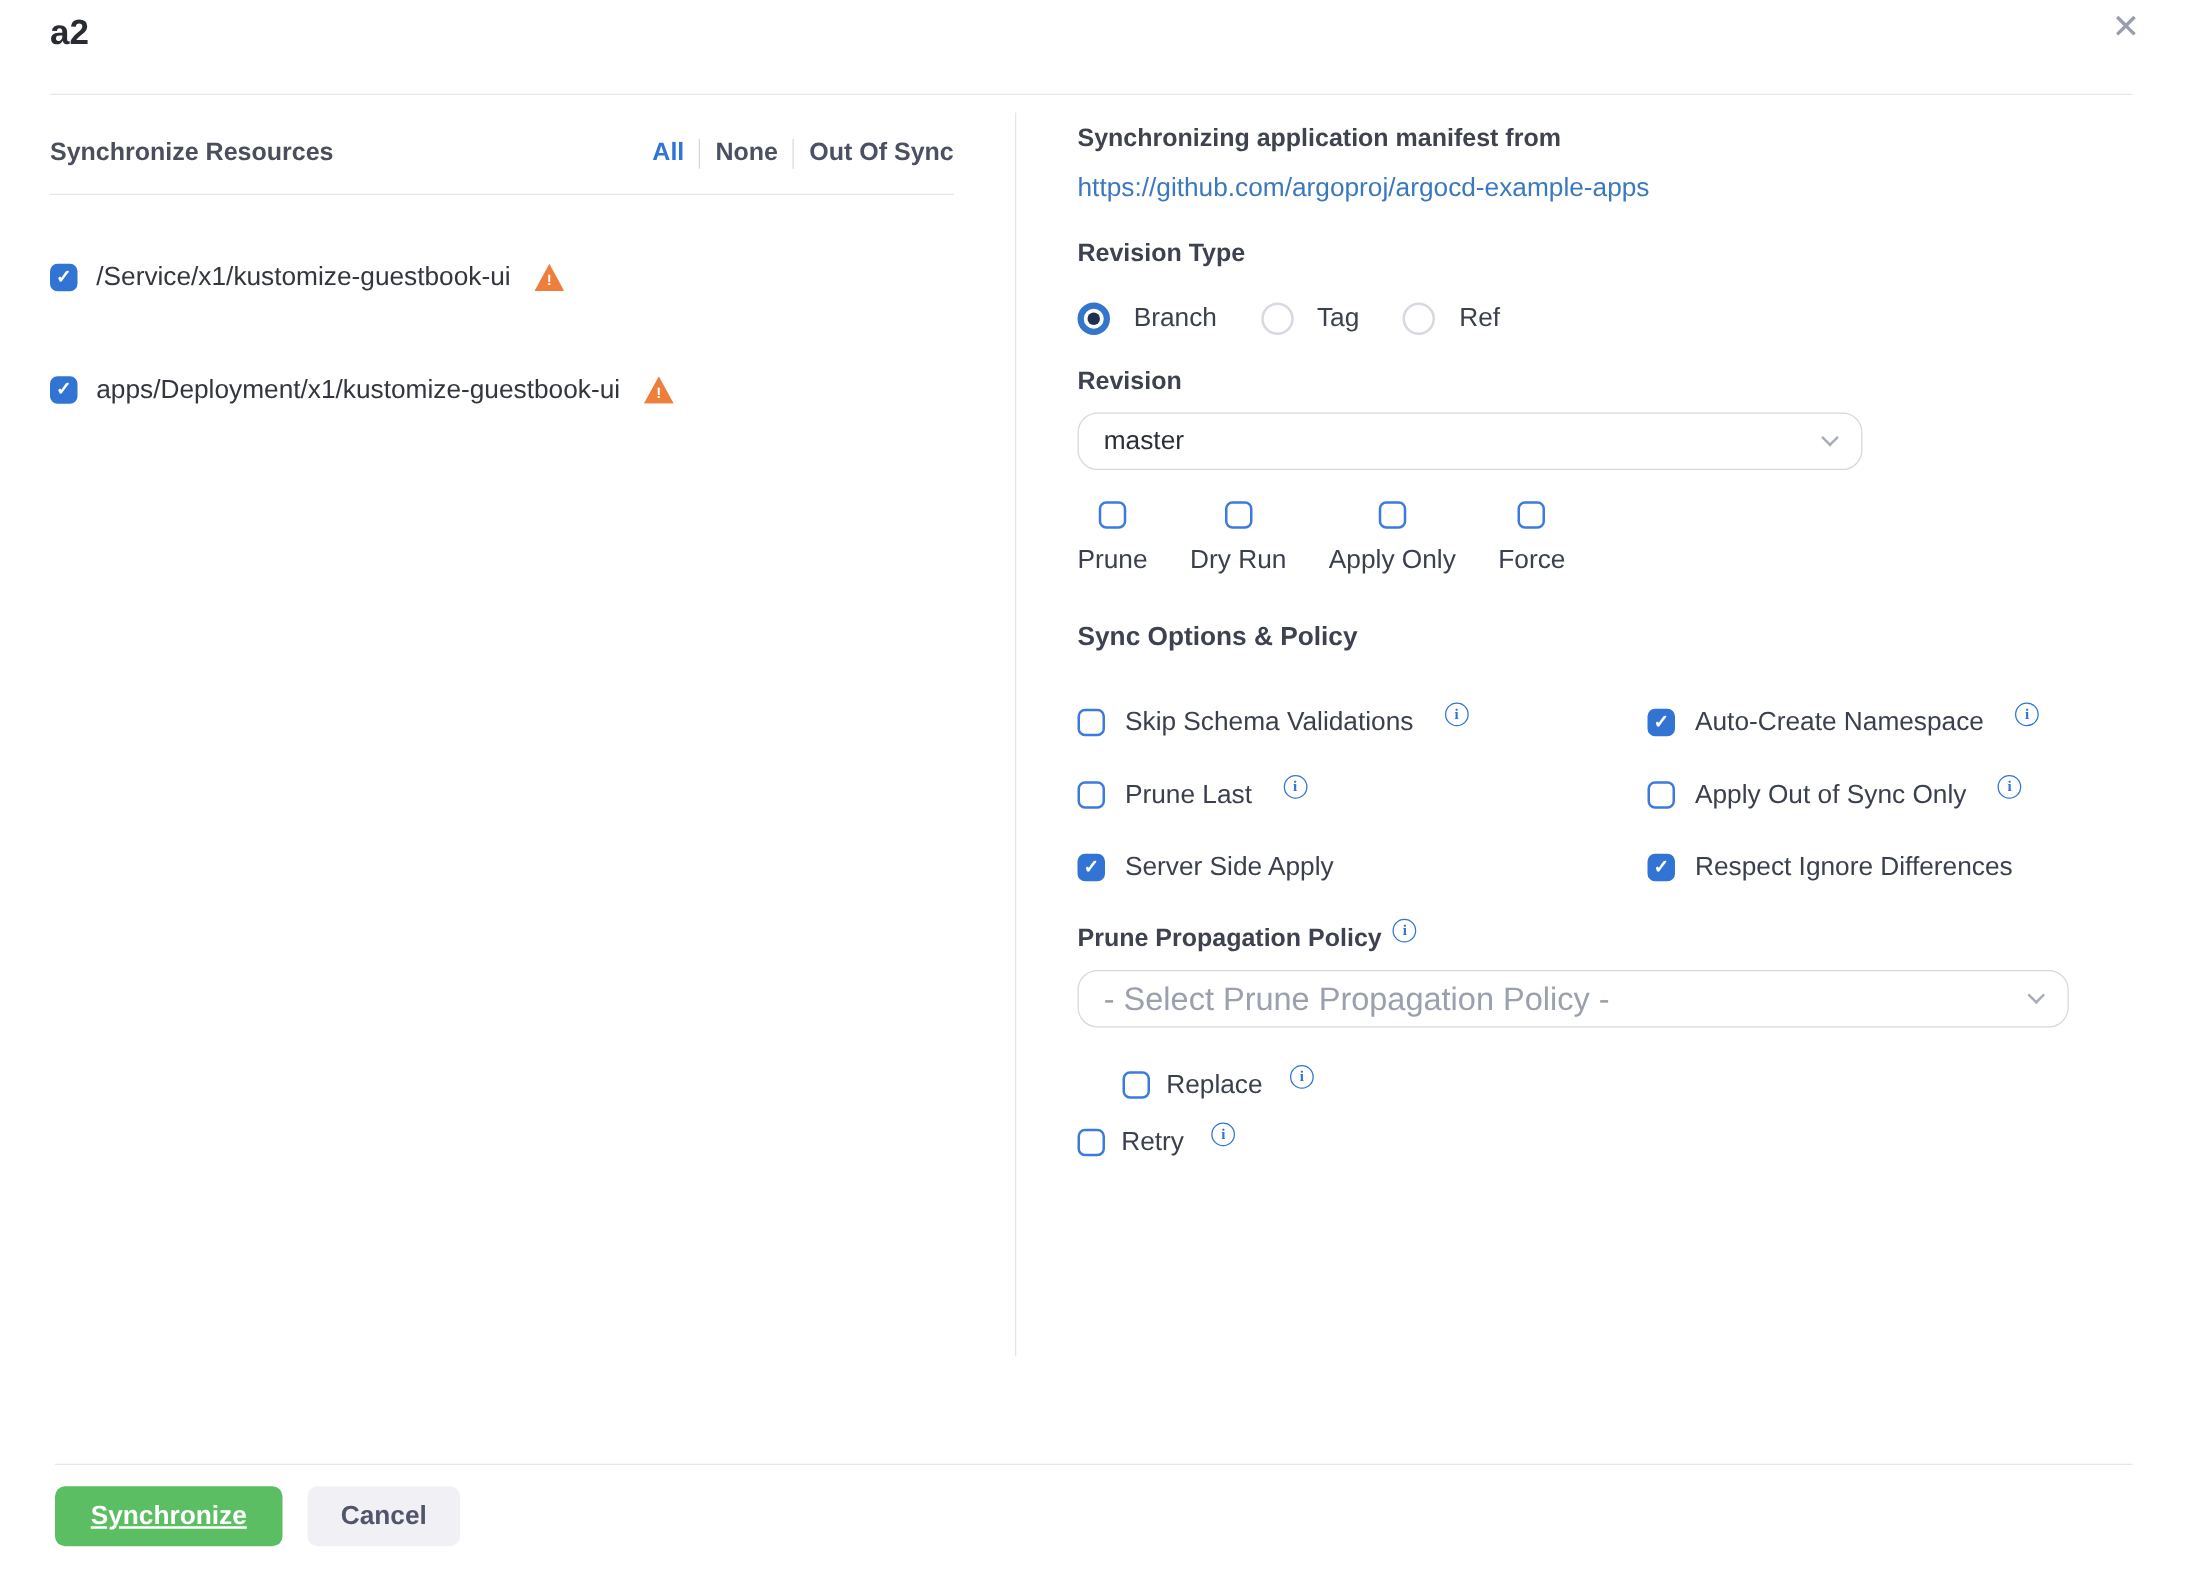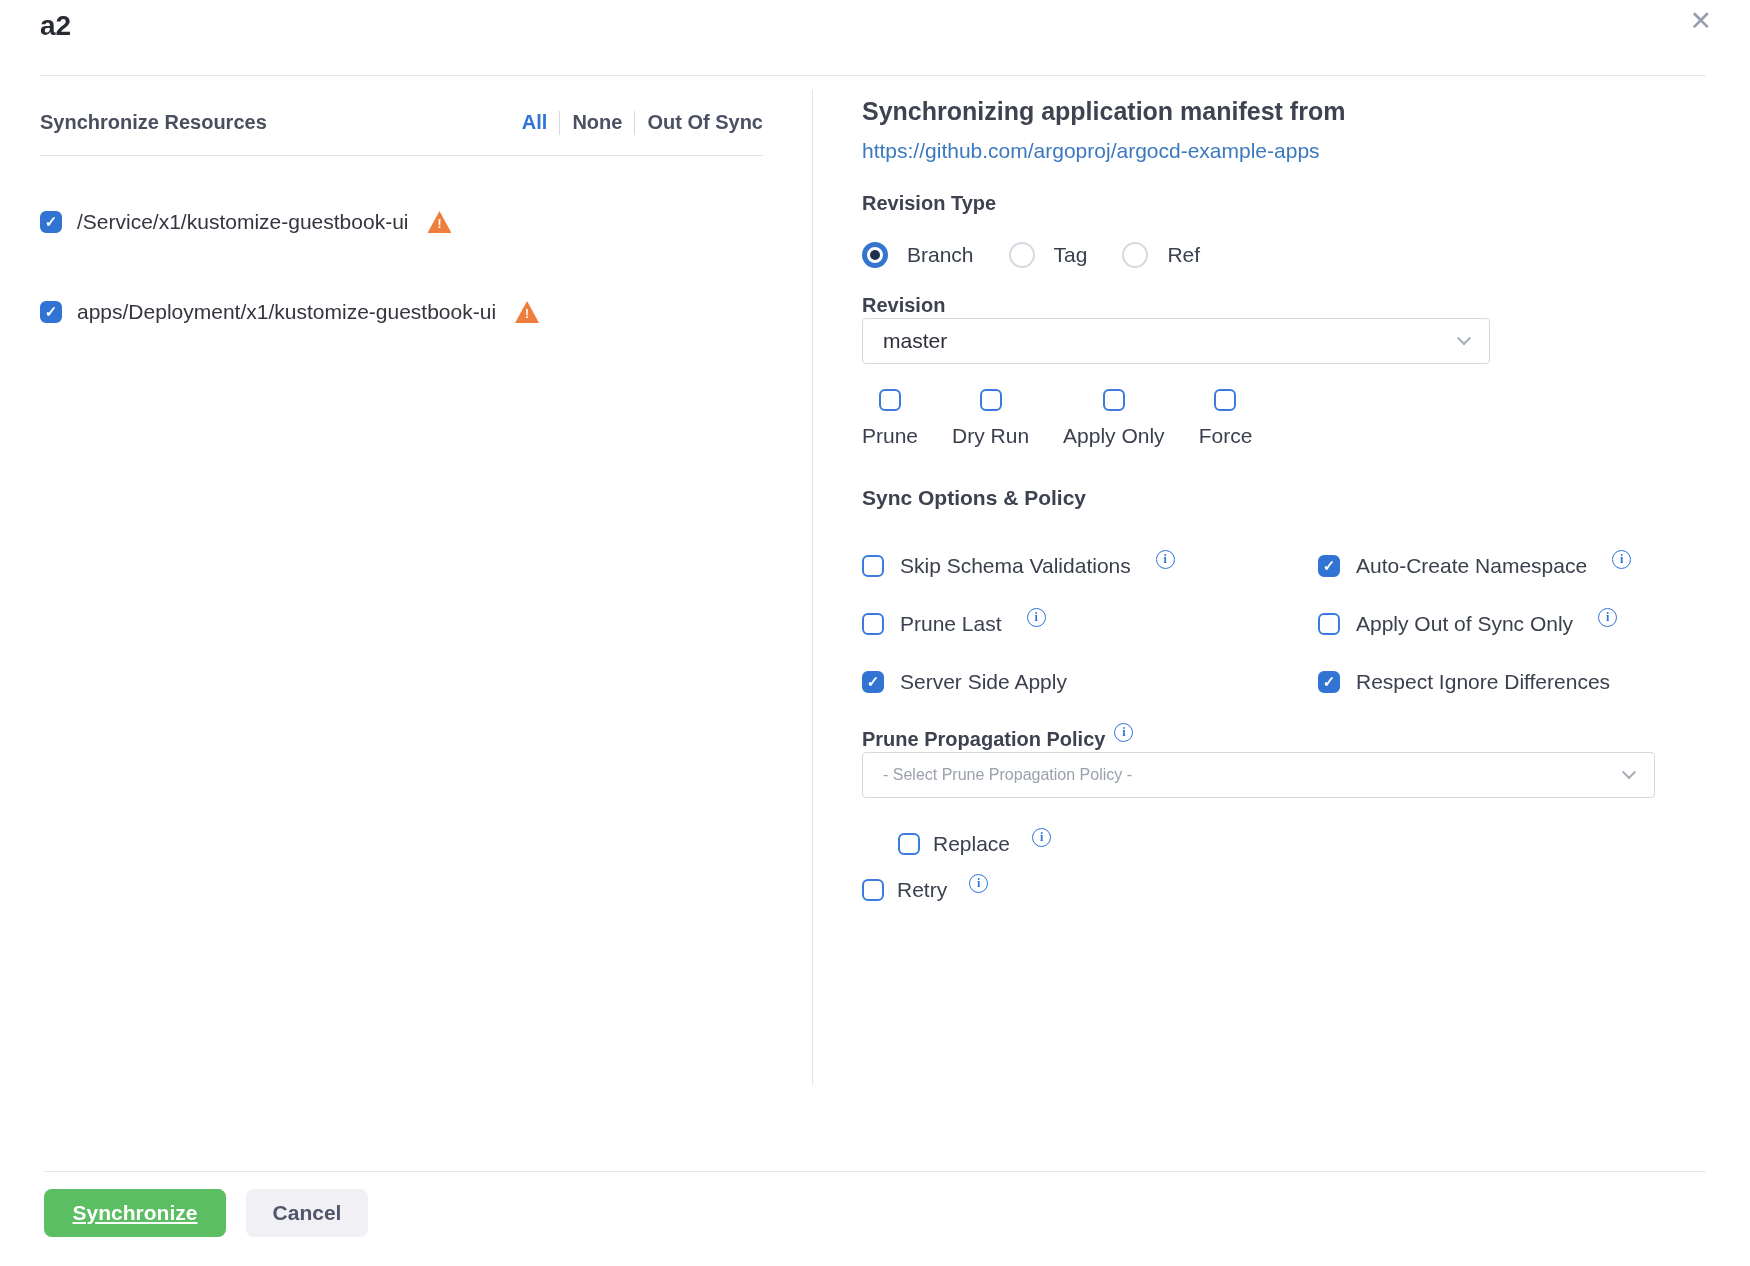--- a/index.html
+++ b/index.html
@@ -44,32 +44,32 @@
   .info { display:inline-flex; align-items:center; justify-content:center; width:19px; height:19px; flex:none;
           border:1.5px solid #2f74d8; border-radius:50%; color:#2f74d8; font-size:12px; font-style:normal;
           margin-left:9px; transform:translateY(-7px); font-family:"Liberation Serif", serif; font-weight:700; }
   .chev { width:10px; height:10px; border-right:2px solid #a8aeb9; border-bottom:2px solid #a8aeb9;
           transform:rotate(45deg) translate(-2px,-2px); flex:none; }
 
   .v-divider { position:absolute; left:812px; top:90px; width:1px; height:995px; background:#e2e5ea; }
 
   
   .right-panel { position:absolute; left:862px; top:98px; width:793px; display:flex; flex-direction:column; }
-  .manifest-head { font-size:25px; font-weight:700; color:#3f4350; line-height:26px; }
+  .manifest-head { font-size:20px; font-weight:700; color:#3f4350; line-height:26px; }
   .manifest-link { margin-top:12px; font-size:21px; color:#3b79be; line-height:30px; text-decoration:none; cursor:pointer; width:fit-content; }
   .sec-label { font-size:20px; font-weight:700; color:#3d4150; line-height:26px; }
   .rt-label { margin-top:24px; }
   .radios { margin-top:26px; display:flex; align-items:center; gap:35px; height:26px; }
   .radio-item { display:flex; align-items:center; gap:19px; cursor:pointer; }
   .ctl-label { font-size:21px; color:#3b404e; }
   .rev-label { margin-top:24px; }
-  .select { margin-top:0; height:46px; border:1px solid #d4d8df; border-radius:4px; background:#fff;
+  .select { margin-top:12px; height:46px; border:1px solid #d4d8df; border-radius:16px; background:#fff;
             display:flex; align-items:center; justify-content:space-between; padding:0 20px; cursor:pointer; }
   .select .val { font-size:21px; color:#2c2e37; }
-  .select .ph { font-size:16px; color:#9aa0ac; }
+  .select .ph { font-size:26px; color:#9aa0ac; }
   .select.narrow { width:628px; }
   .flags { margin-top:42px; display:flex; align-items:center; gap:34px; height:24px; }
   .flag { display:flex; align-items:center; gap:13px;flex-direction:column; }
   .opts-head { margin-top:54px; font-size:21px; line-height:28px; }
   .opts-grid { margin-top:42px; display:grid; grid-template-columns:456px 1fr; row-gap:34px; }
   .opt { display:flex; align-items:center; gap:16px; height:24px; }
   .ppp-label { margin-top:32px; display:flex; align-items:center; }
   .extra { display:flex; align-items:center; gap:13px; height:24px; }
   .extra.replace { margin-top:34px;padding-left:36px; }
   .extra.retry { margin-top:22px; }

